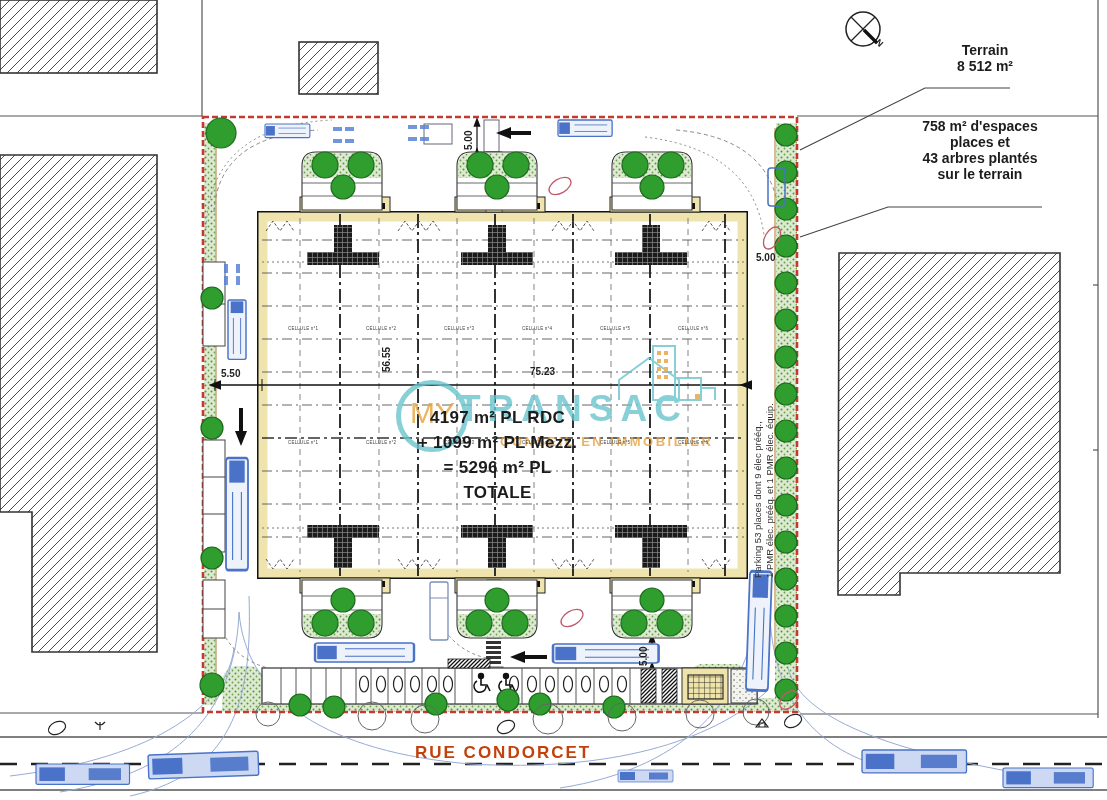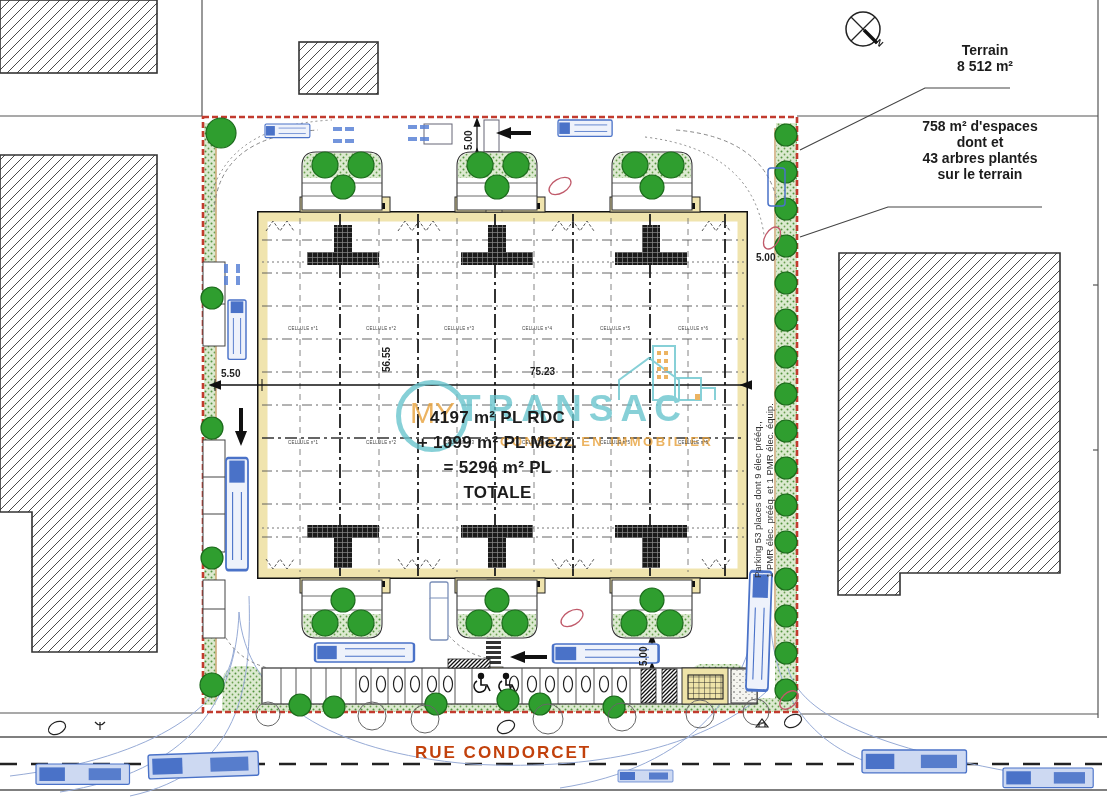--- a/index.html
+++ b/index.html
@@ -504,21 +504,21 @@
   </svg>
 </div>
 
 <div class="t ann ctr" style="left:900px;top:42px;width:170px;">
   <div>Terrain</div>
   <div>8 512 m²</div>
 </div>
 
 <div class="t ann ctr" style="left:880px;top:118px;width:200px;">
   <div>758 m² d'espaces</div>
-  <div>dont et</div>
+  <div>places et</div>
   <div>43 arbres plantés</div>
   <div>sur le terrain</div>
 </div>
 
 <div class="t" id="compass-n" style="left:876px;top:38px;">N</div>
 
 <div class="t ctr" id="center-label" style="left:390px;top:405px;width:215px;line-height:25px;">
   <div>4197 m² PL RDC</div>
   <div>+ 1099 m² PL Mezz.</div>
   <div>= 5296 m² PL</div>

